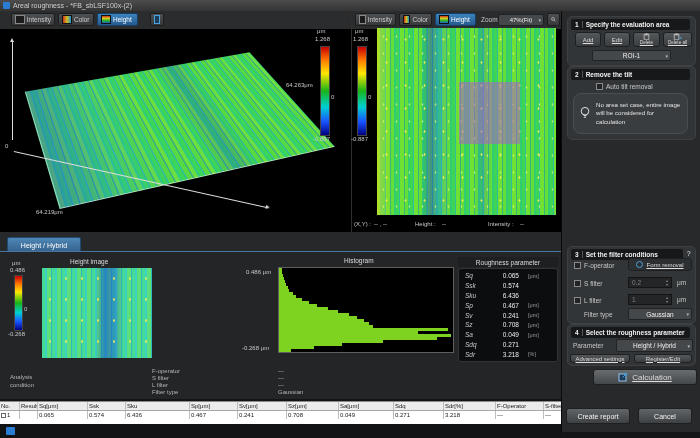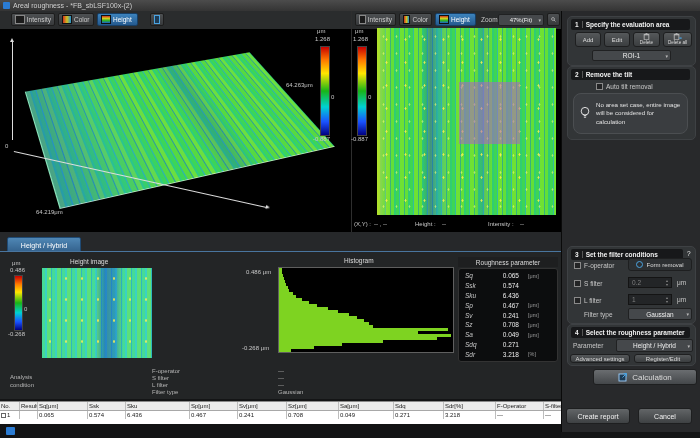--- a/index.html
+++ b/index.html
@@ -50,21 +50,21 @@
      background-size:16px 21px,100% 100%,100% 100%;}
   
   #rpanel{left:561px;top:11px;width:139px;height:421px;background:#28292b;border-left:1px solid #0a0a0a;box-sizing:border-box;}
   .gbox{position:absolute;background:#323537;border:1px solid #3e4144;border-radius:5px;}
   .shdr{position:absolute;background:#17181a;border-radius:2px;height:11px;display:flex;align-items:center;
         gap:3px;font-size:6.5px;color:#f0f0f0;padding:0 4px;box-sizing:border-box;white-space:nowrap;}
   .shdr .dv{width:1px;height:7px;background:#555;}
   .shdr b{font-weight:bold;}
   .sbtn{position:absolute;background:linear-gradient(#55585a,#3b3e40);border:1px solid #1e1f20;border-radius:3px;
         color:#ddd;font-size:6px;display:flex;flex-direction:column;align-items:center;justify-content:center;
-        box-sizing:border-box;gap:1px;}
+        box-sizing:border-box;gap:1px;text-decoration:underline;}
   .sbtn .cap{font-size:4.6px;line-height:4.6px;color:#ddd;}
   .dd{position:absolute;background:#45484b;border:1px solid #202122;border-radius:2px;color:#eee;font-size:6.5px;
       display:flex;align-items:center;justify-content:center;box-sizing:border-box;}
   .dd .ar{position:absolute;right:2px;font-size:5px;color:#bbb;}
   .ck{position:absolute;width:7px;height:7px;background:#232425;border:1px solid #8a8a8a;box-sizing:border-box;}
   .inp{position:absolute;background:#232527;border:1px solid #141414;color:#7f7f7f;font-size:6.5px;
        display:flex;align-items:center;padding:0 3px;box-sizing:border-box;justify-content:space-between;}
   .spin{font-size:4px;color:#888;line-height:3.5px;text-align:center;}
   #infobox{position:absolute;background:#3a3d40;border:1px solid #4b4e51;border-radius:8px;
            display:flex;align-items:center;gap:5px;padding:3px 5px;box-sizing:border-box;}

